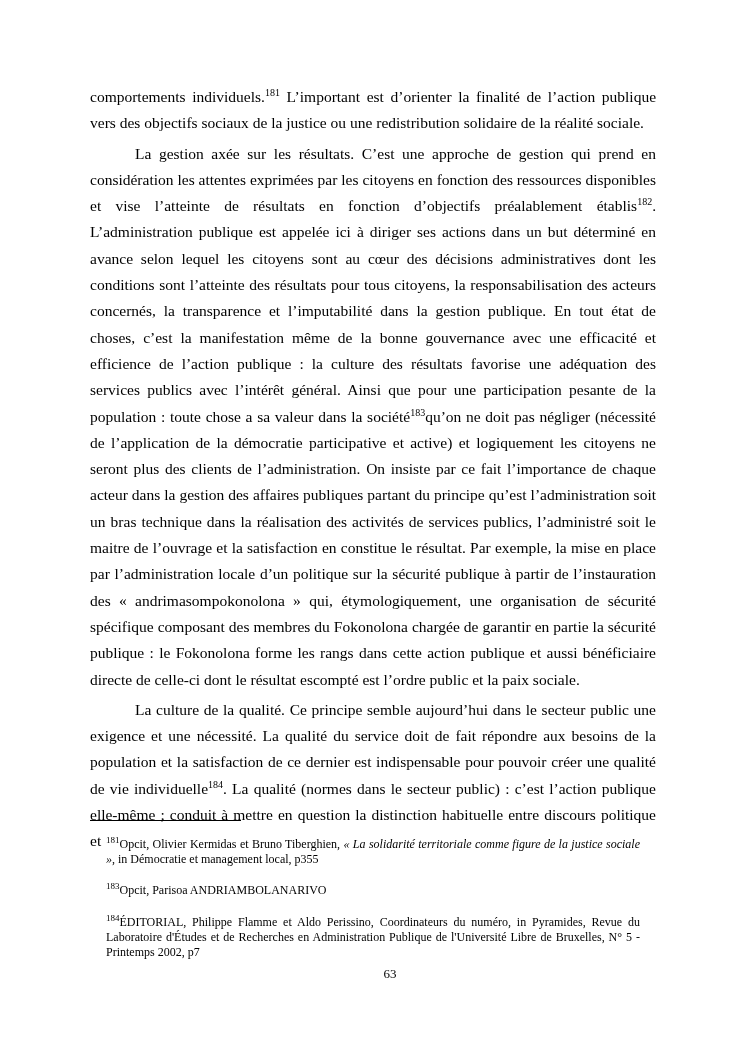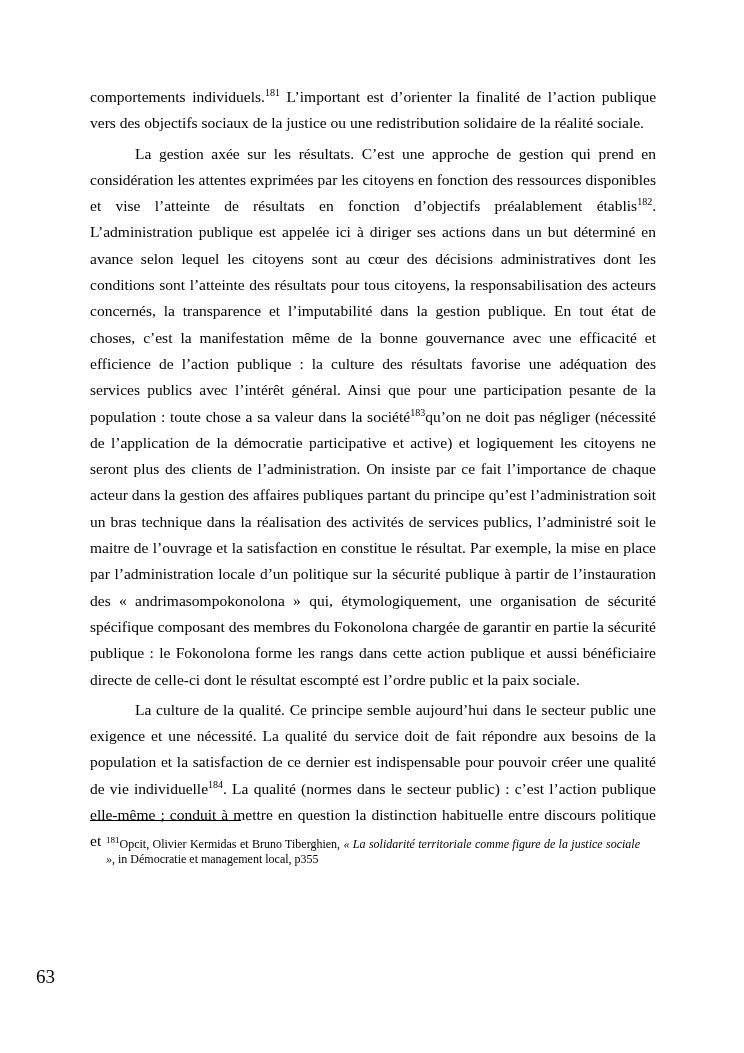--- a/index.html
+++ b/index.html
@@ -61,21 +61,22 @@
   sup.fn-num {
     font-size: 9px;
     line-height: 0;
     vertical-align: super;
   }
   .page-number {
     position: absolute;
     left: 0;
     right: 0;
     top: 966px;
-    font-size: 19px;
+    text-align: center;
+    font-size: 13px;
     margin-left: 36px;
   }
 </style>
 </head>
 <body>
 
 <div class="page">
 
   <div class="content">
 
@@ -86,18 +87,20 @@
     <p class="body-para indent"><span>La culture de la qualité. Ce principe semble aujourd’hui dans le secteur public une exigence et une nécessité. La qualité du service doit de fait répondre aux besoins de la population et la satisfaction de ce dernier est indispensable pour pouvoir créer une qualité de vie individuelle</span><sup class="ref">184</sup><span>. La qualité (normes dans le secteur public) : c’est l’action publique elle-même ; conduit à mettre en question la distinction habituelle entre discours politique et</span></p>
 
   </div>
 
   <div class="footnotes">
     <div class="fn-rule"></div>
 
     <p class="footnote"><sup class="fn-num">181</sup><span>Opcit, Olivier Kermidas et Bruno Tiberghien, </span><span class="it">« La solidarité territoriale comme figure de la justice sociale »</span><span>, in Démocratie et management local, p355</span></p>
 
 
+    <p class="footnote"><sup class="fn-num">183</sup><span>Opcit, Parisoa ANDRIAMBOLANARIVO</span></p>
 
+    <p class="footnote"><sup class="fn-num">184</sup><span>ÉDITORIAL, Philippe Flamme et Aldo Perissino, Coordinateurs du numéro, in Pyramides, Revue du Laboratoire d'Études et de Recherches en Administration Publique de l'Université Libre de Bruxelles, N° 5 - Printemps 2002, p7</span></p>
   </div>
 
   <div class="page-number">63</div>
 
 </div>
 
 </body></html>

